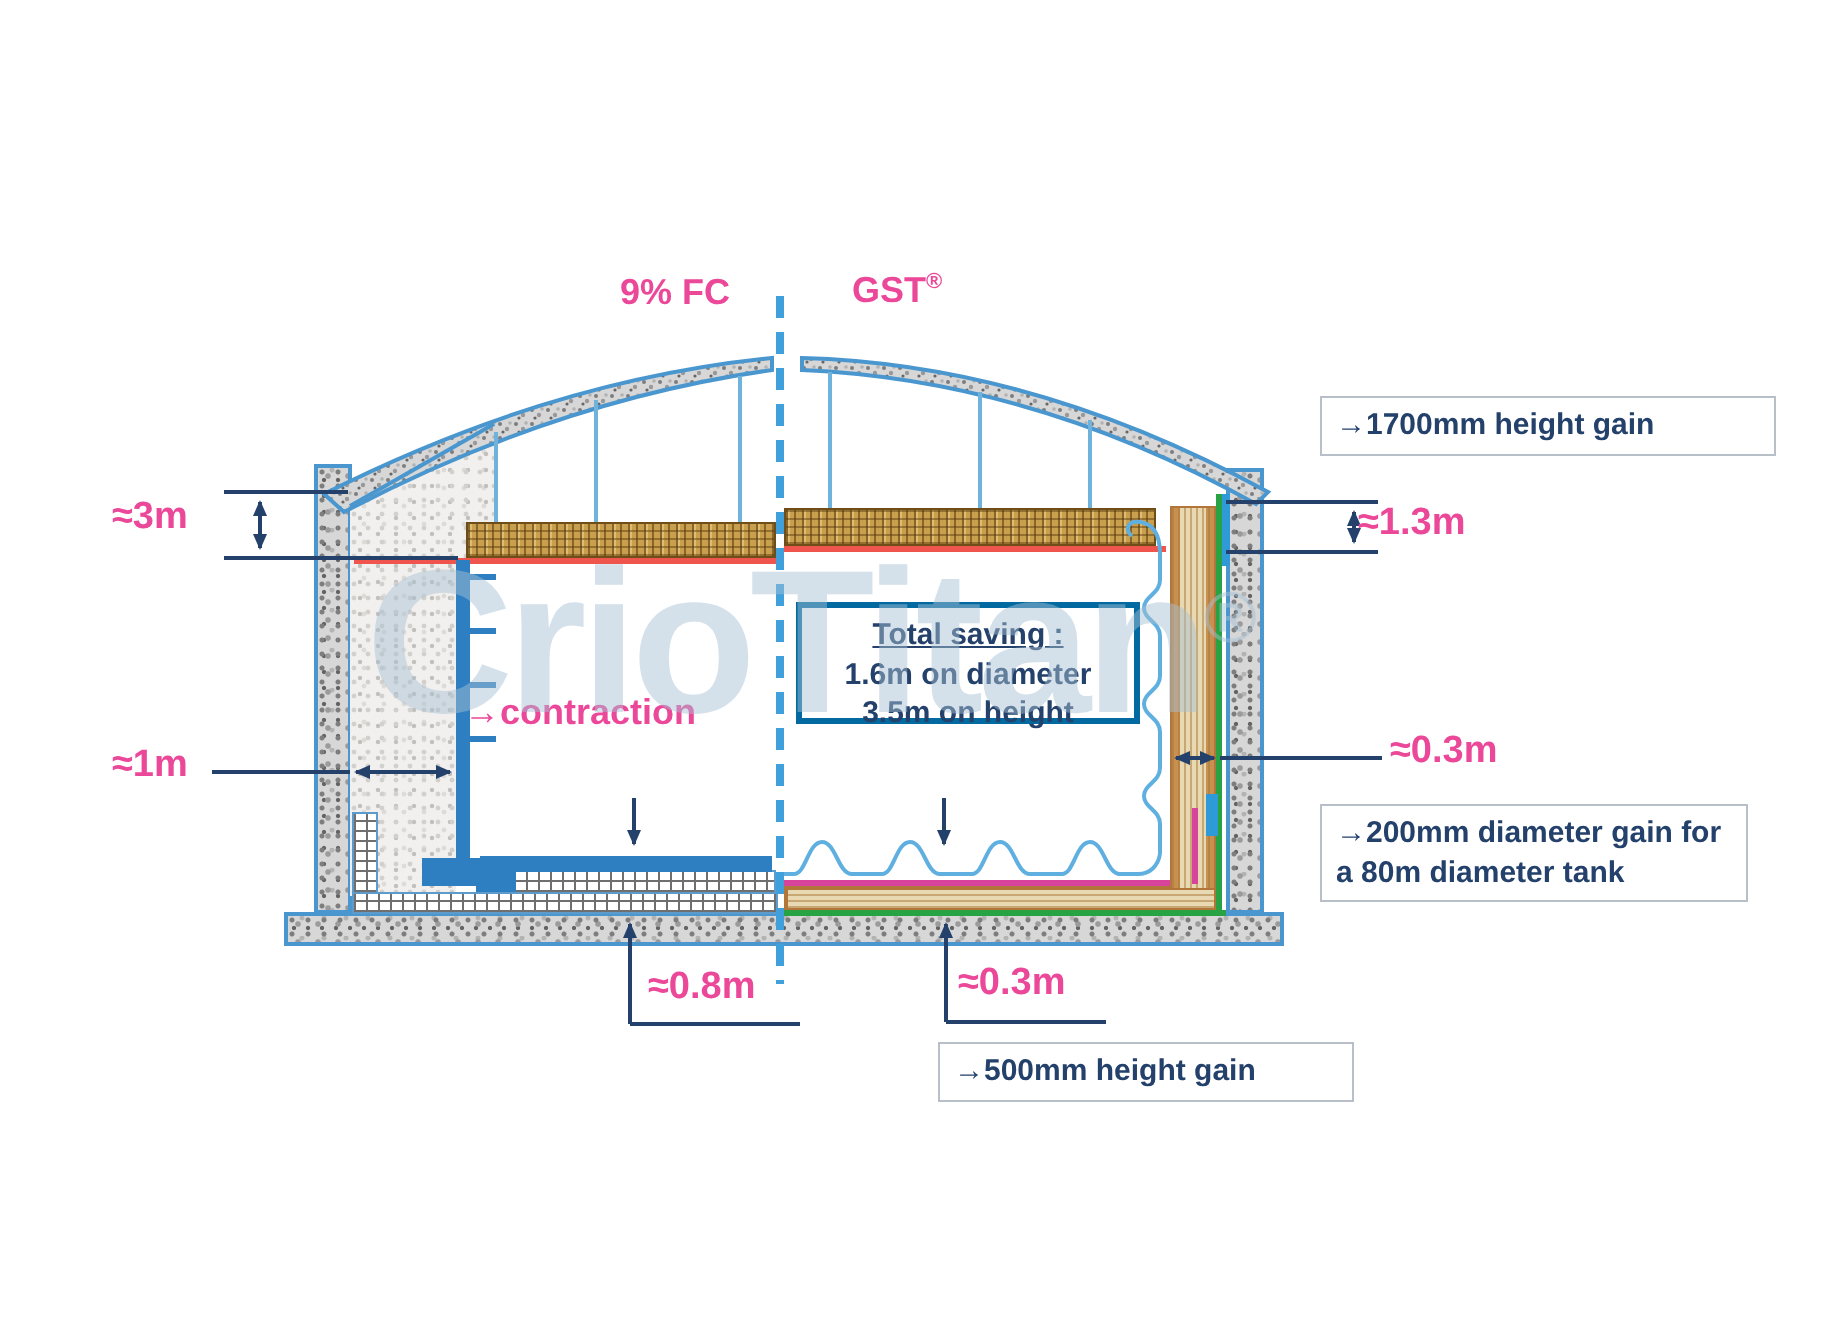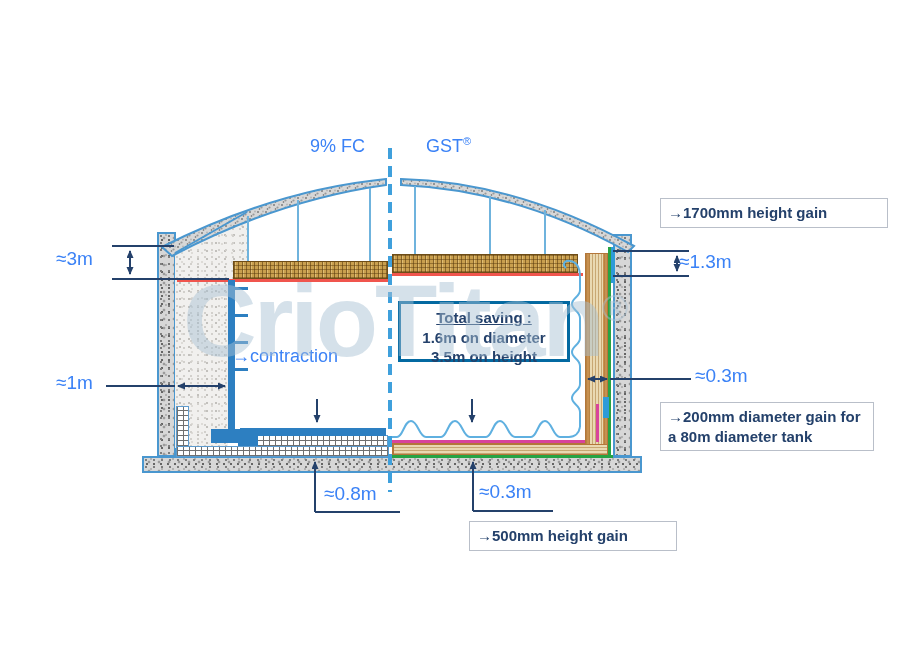--- a/index.html
+++ b/index.html
@@ -35,21 +35,21 @@
   .tanH{background-color:#e9d9b2;
     background-image:repeating-linear-gradient(0deg,rgba(166,118,52,.5) 0 1px,transparent 1px 3px);
     border:2px solid #b3763a;box-sizing:border-box;}
   .tanV{background-color:#e9d9b2;
     background-image:repeating-linear-gradient(90deg,rgba(166,118,52,.5) 0 1px,transparent 1px 3px),
       linear-gradient(90deg,#c89050 0 4px,transparent 4px calc(100% - 4px),#c89050 calc(100% - 4px));
     border:1px solid #b3763a;box-sizing:border-box;}
   .blue{background:#2d7fc1;}
   .lblue{background:#2e9bd8;}
   
-  .navy{color:#3b82f6;font-weight:normal;text-align:right;}
+  .navy{color:#ec4899;font-weight:bold;text-align:right;}
   .dim{font-size:19px;line-height:1;}
   .toplab{font-size:18px;line-height:1;}
   .callout{border:1.5px solid #b9bfc9;background:#fff;color:#24416b;font-weight:bold;
     font-size:15px;line-height:1.3;padding:4px 7px;box-sizing:border-box;}
   #total-box{border:3px solid #0369a1;background:#fff;text-align:center;
     color:#24416b;font-weight:bold;font-size:15px;line-height:1.3;padding-top:4px;box-sizing:border-box;}
   #total-box .tt{text-decoration:underline;}
   #watermark{font-size:102px;font-weight:bold;letter-spacing:-3px;
     color:rgba(168,193,212,0.48);white-space:nowrap;pointer-events:none;z-index:60;line-height:1;}
   #watermark sup{font-size:36px;}

